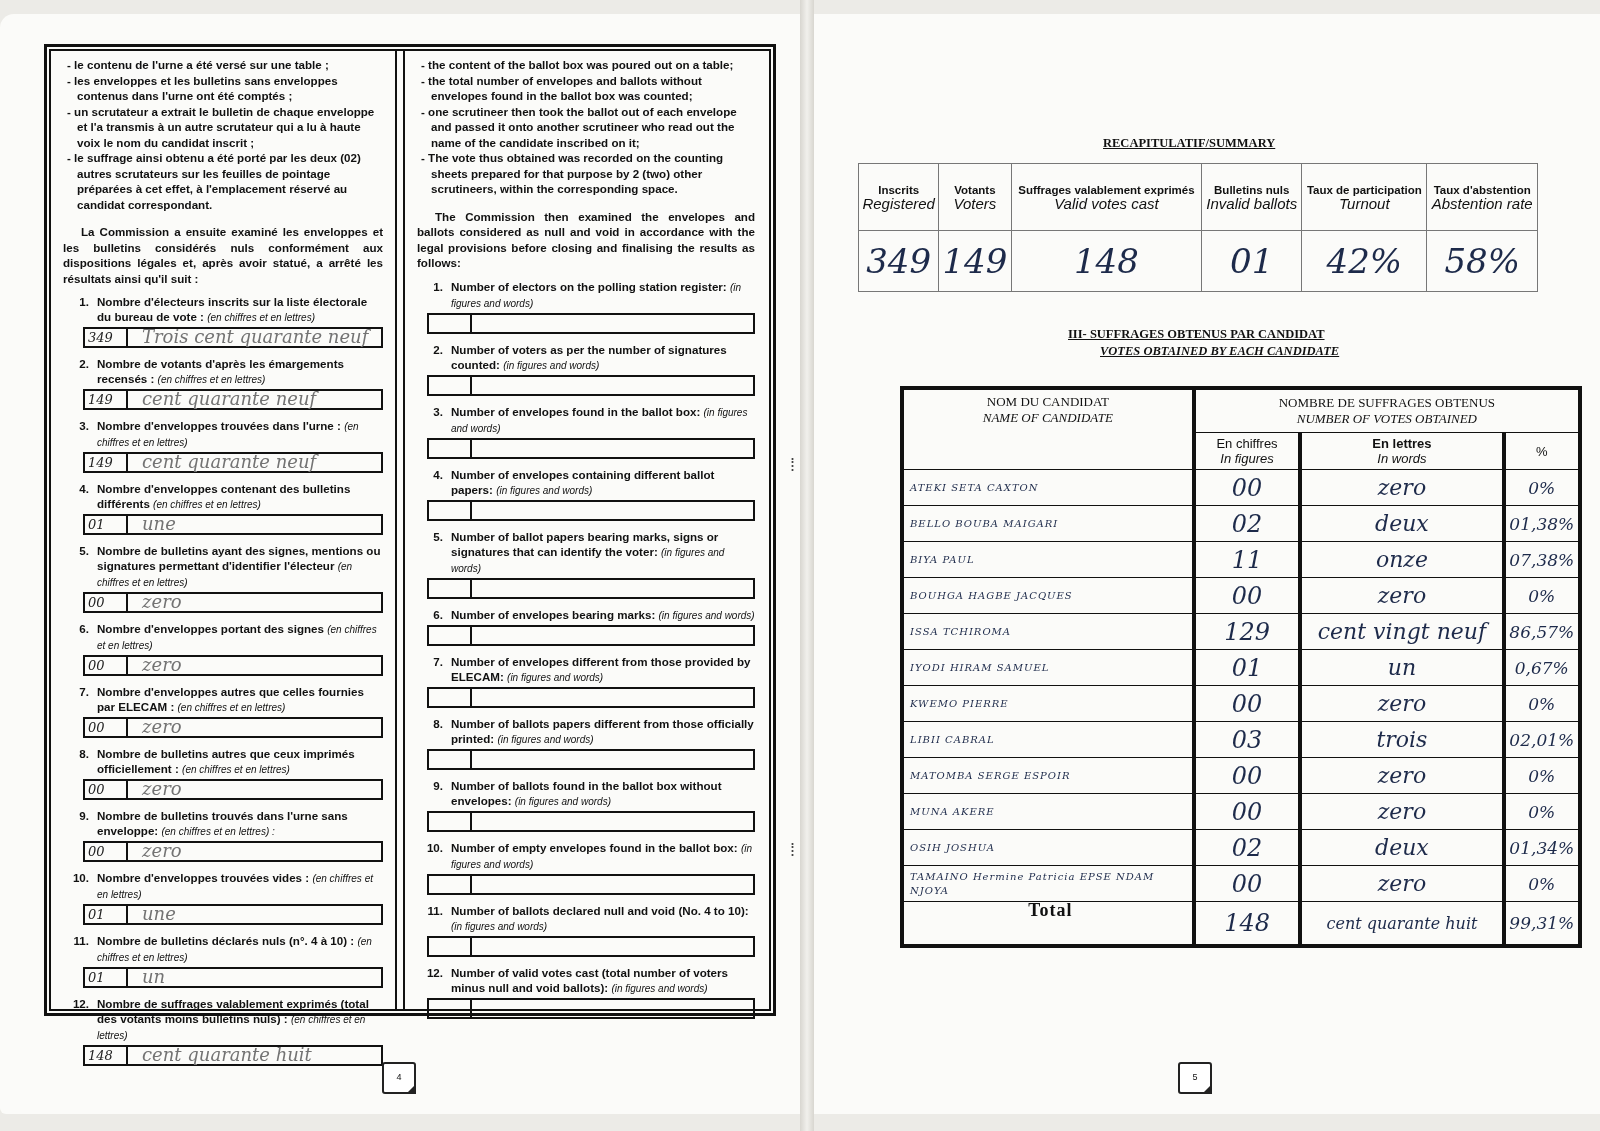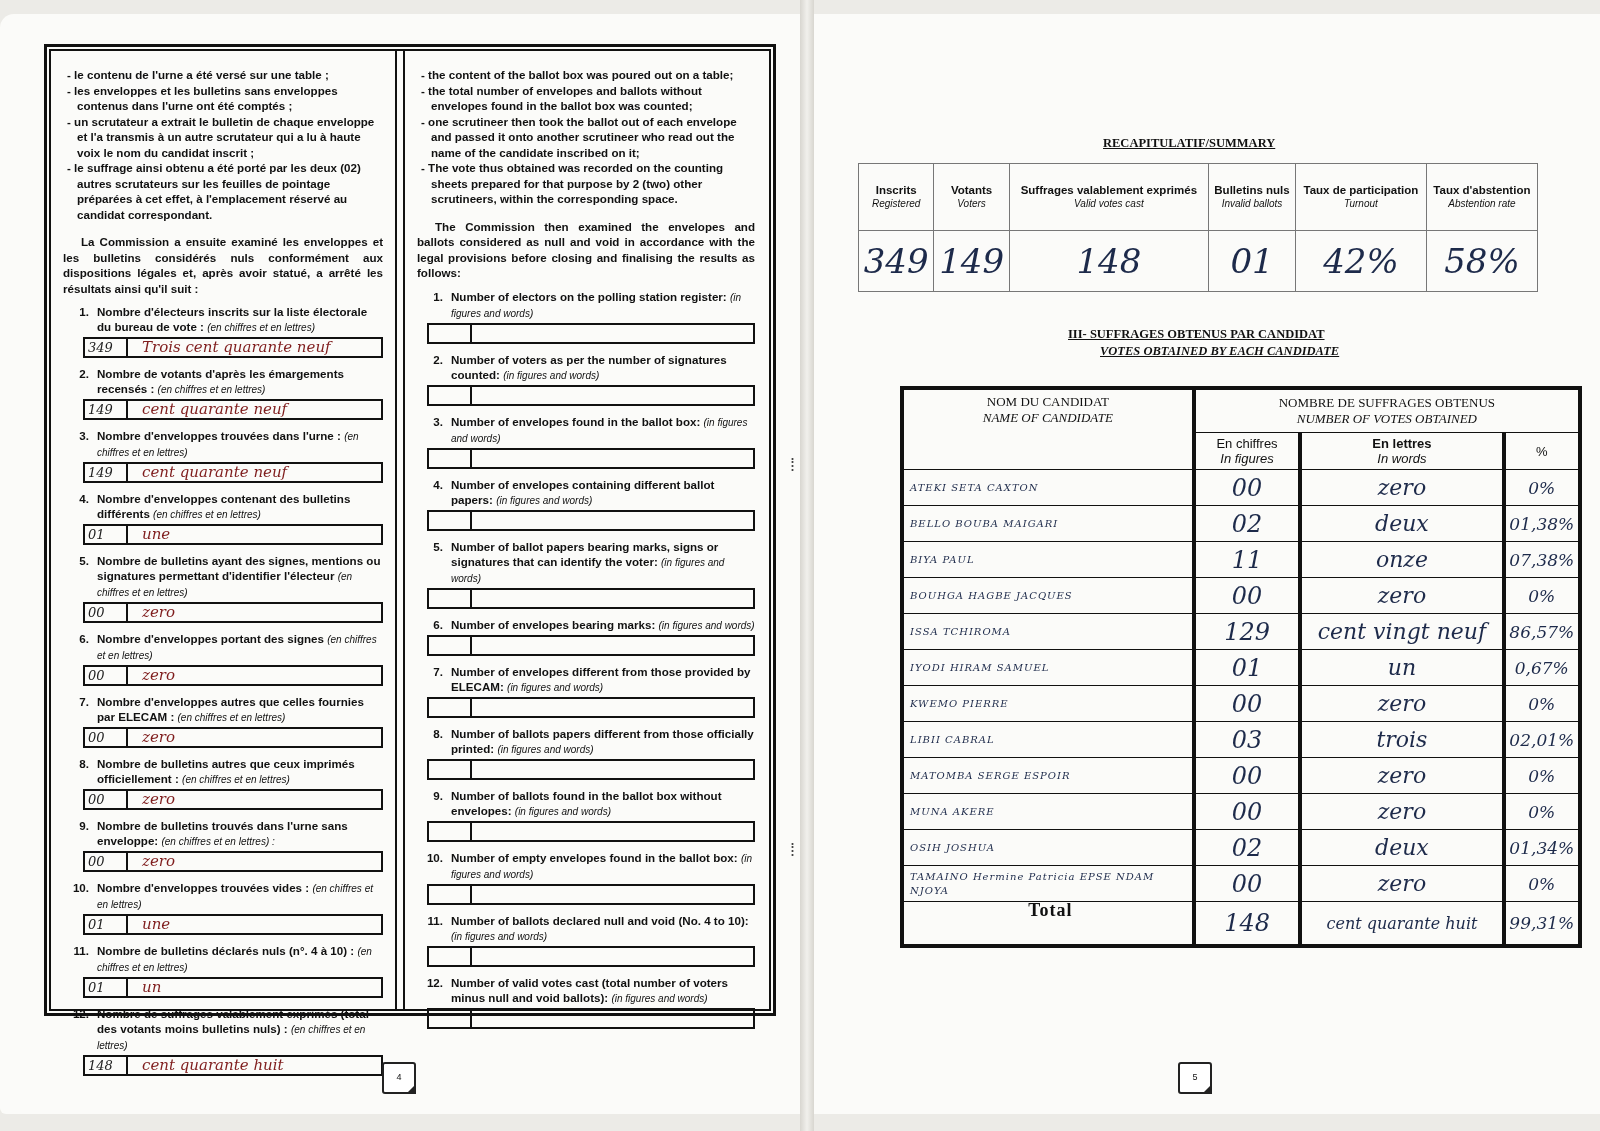--- a/index.html
+++ b/index.html
@@ -9,53 +9,53 @@
   }
   .page { position:absolute; top:14px; background:#fbfbf9; }
   .page-left { left:0; width:805px; height:1100px; border-radius:14px 0 0 6px; }
   .page-right { left:810px; width:790px; height:1100px; }
   .gutter { position:absolute; left:800px; top:0; width:14px; height:1131px;
     background:linear-gradient(90deg,#d8d6d0,#f1f0ec,#d8d6d0); }
 
   
   .frame { position:absolute; left:44px; top:44px; width:726px; height:966px;
     border:3px solid #111; box-shadow: inset 0 0 0 2px #fbfbf9, inset 0 0 0 4px #111; }
-  .col { position:absolute; top:4px; bottom:4px; padding:16px 12px; box-sizing:border-box; }
+  .col { position:absolute; top:4px; bottom:4px; padding:6px 12px; box-sizing:border-box; }
   .col-fr { left:4px; width:346px; border-right:2px solid #111; }
   .col-en { left:356px; width:364px; border-left:2px solid #111; }
   .col p, .col li { margin:0; font-size:11.6px; line-height:15.5px; font-weight:bold; }
   .col-en p, .col-en li { }
   .bullets { list-style:none; padding:0; margin:0 0 12px 0; }
   .bullets li { padding-left:14px; text-indent:-10px; }
   .bullets li::before { content:"- "; }
   .intro { text-indent:18px; text-align:justify; margin-bottom:6px !important; }
   .item { margin-top:8px; }
   .item-q { display:flex; font-size:11.6px; line-height:15px; font-weight:bold; }
   .item-num { width:26px; flex:none; text-align:right; margin-right:8px; }
   .item-q .hint { font-style:italic; font-weight:normal; font-size:10px; }
   .answer { margin-top:2px; margin-left:20px; height:17px; border:2px solid #111; display:flex; }
   .col-en .answer { margin-left:10px; }
   .ans-fig { width:38px; border-right:2px solid #111; font-family:"DejaVu Serif", serif;
     font-style:italic; font-size:13px; line-height:17px; padding-left:3px; color:#222; }
   .ans-words { flex:1; font-family:"DejaVu Serif", serif; font-style:italic;
-    font-size:15px; line-height:16px; padding-left:14px; color:#7f1d1d; }
+    font-size:18px; line-height:16px; padding-left:14px; color:#737373; }
 
   
   .pagemark { position:absolute; width:30px; height:28px; border:2px solid #222; border-radius:3px;
     background:#fff; font-size:9px; text-align:center; line-height:26px; }
   .pagemark::after { content:""; position:absolute; right:-2px; bottom:-2px; width:0; height:0;
     border-left:10px solid transparent; border-bottom:10px solid #222; }
 
   
   .section-title { position:absolute; font-weight:bold; font-size:12.5px; text-decoration:underline;
     font-family:"Liberation Serif", serif; }
   .summary { position:absolute; left:858px; top:163px; width:680px; border-collapse:collapse; }
   .summary th, .summary td { border:1px solid #777; text-align:center; }
   .summary th { height:64px; font-size:11.5px; font-weight:bold; line-height:14px; }
-  .summary th .en { display:block; font-style:italic; font-weight:normal; font-size:10px; }
+  .summary th .en { display:block; font-style:italic; font-weight:normal; font-size:15px; }
   .summary td { height:58px; font-family:"DejaVu Serif", serif; font-style:italic; font-size:34px; color:#1d2a4a; }
 
   .cands { position:absolute; left:900px; top:386px; width:682px; border-collapse:collapse; border:4px solid #111; }
   .cands th, .cands td { border:1px solid #111; }
   .cands .thick-l { border-left:4px solid #111; }
   .cands .head-name { vertical-align:top; text-align:center; font-size:13px; font-weight:normal;
     font-family:"Liberation Serif", serif; padding-top:4px; width:284px; }
   .cands .head-name .en, .cands .head-votes .en { font-style:italic; display:block; }
   .cands .head-votes { font-size:13px; font-weight:normal; height:40px; font-family:"Liberation Serif", serif; }
   .cands .sub { font-size:13px; font-weight:normal; height:34px; }

